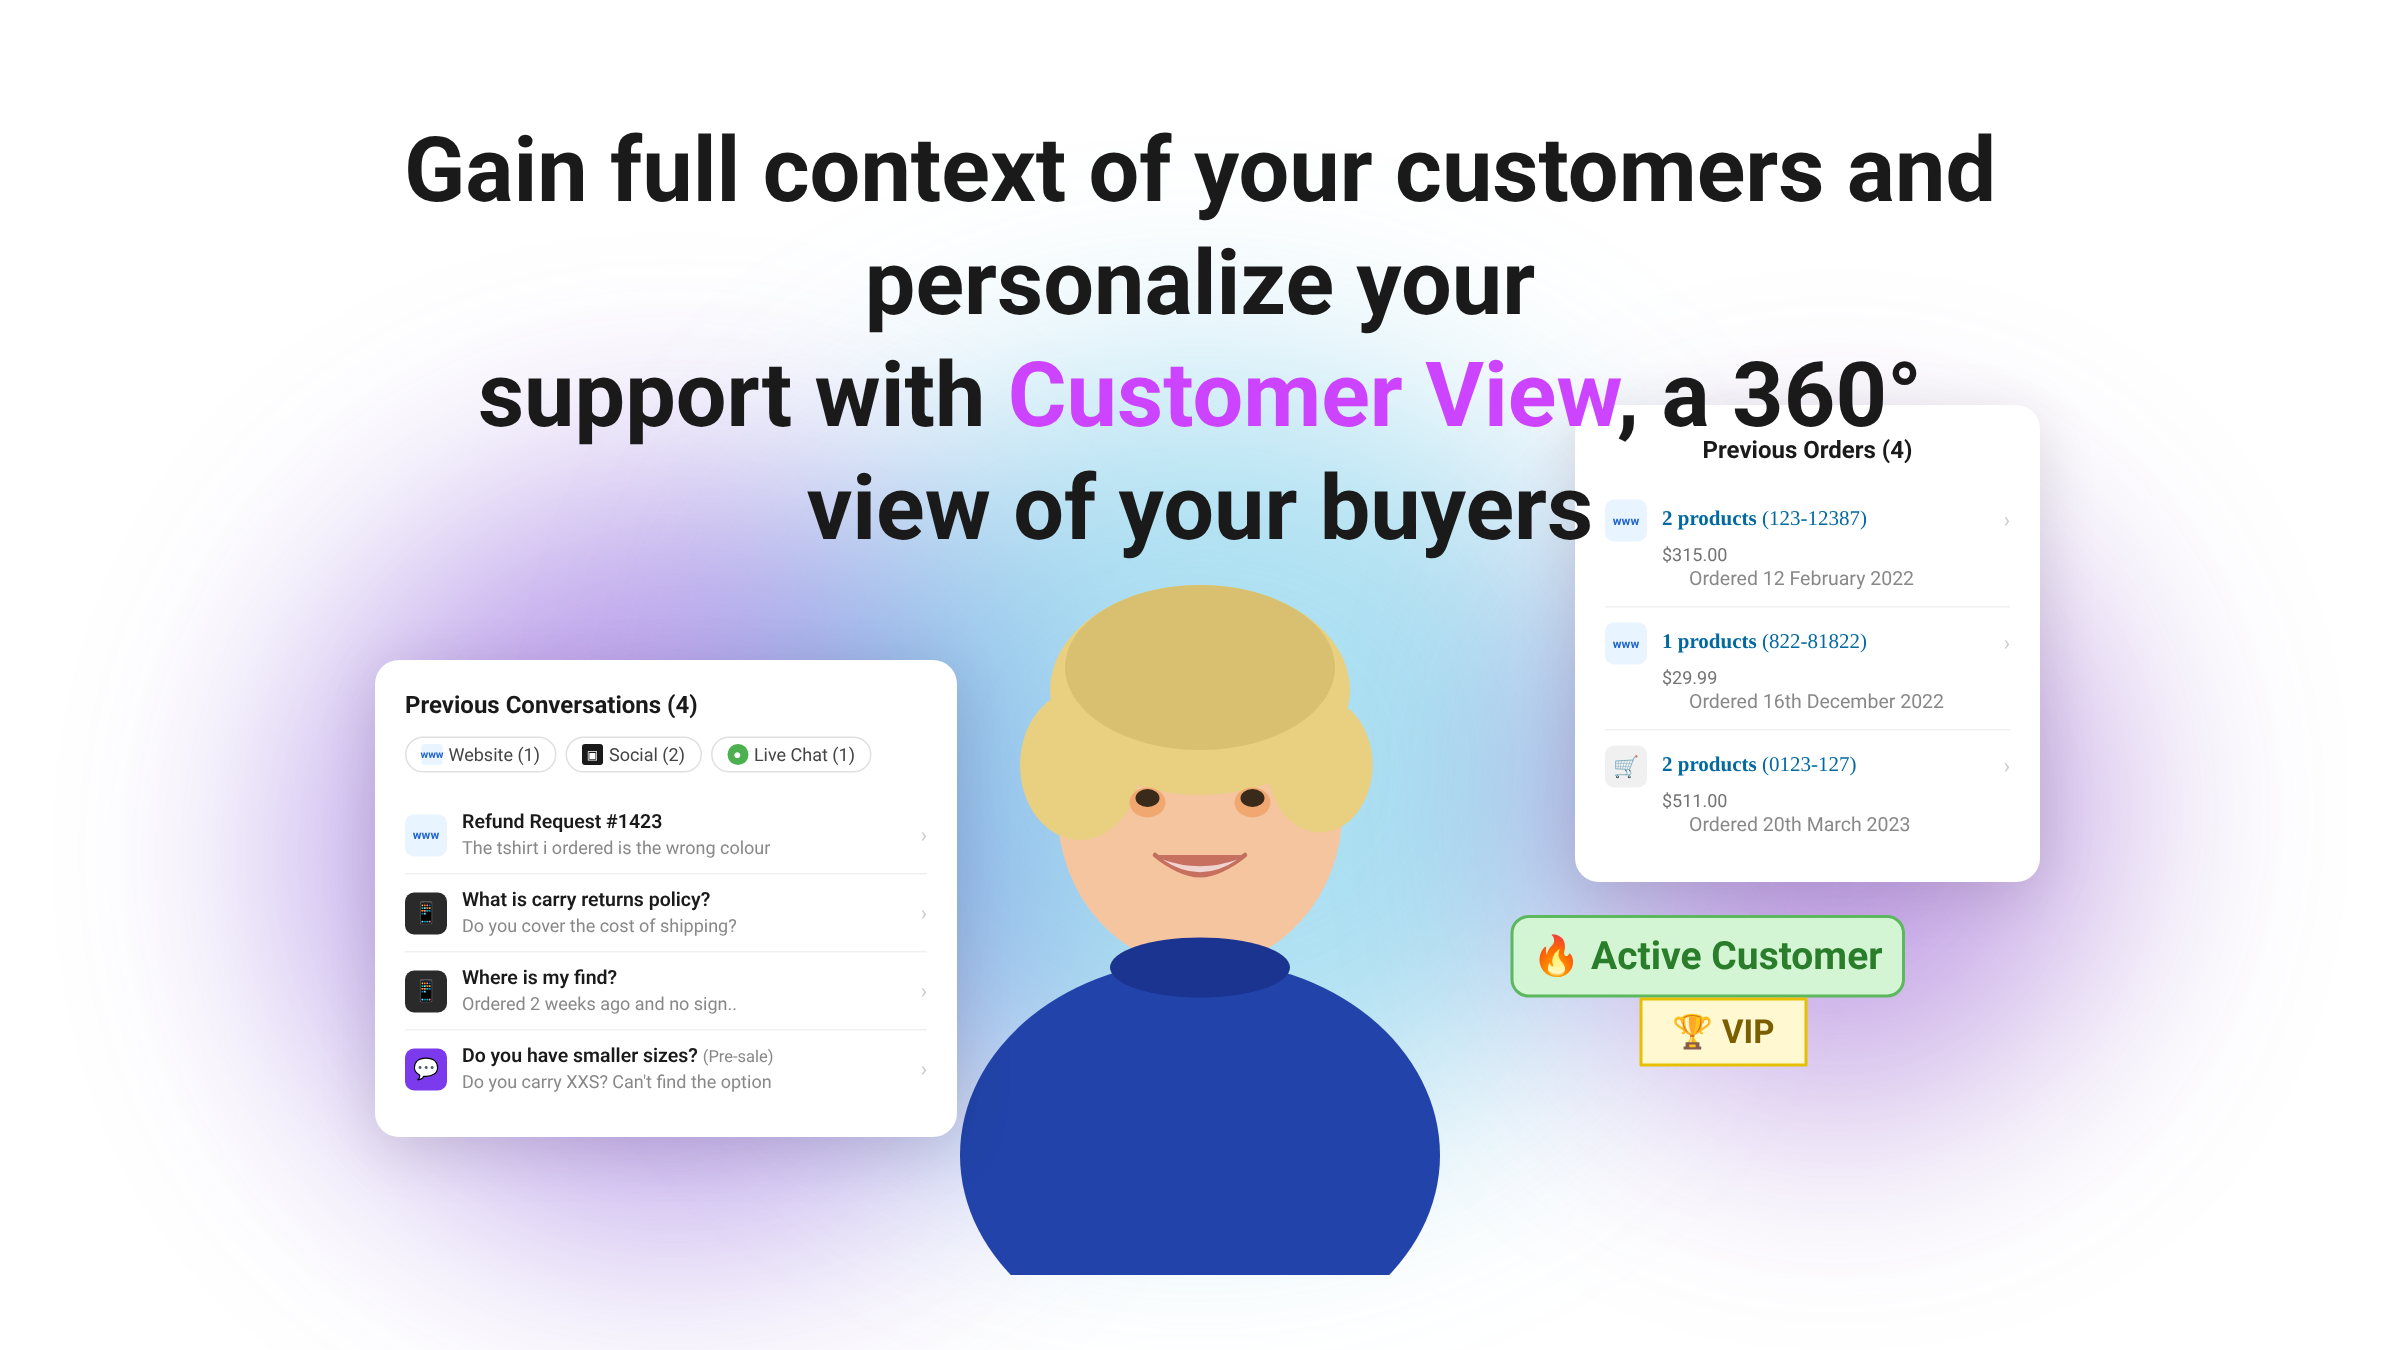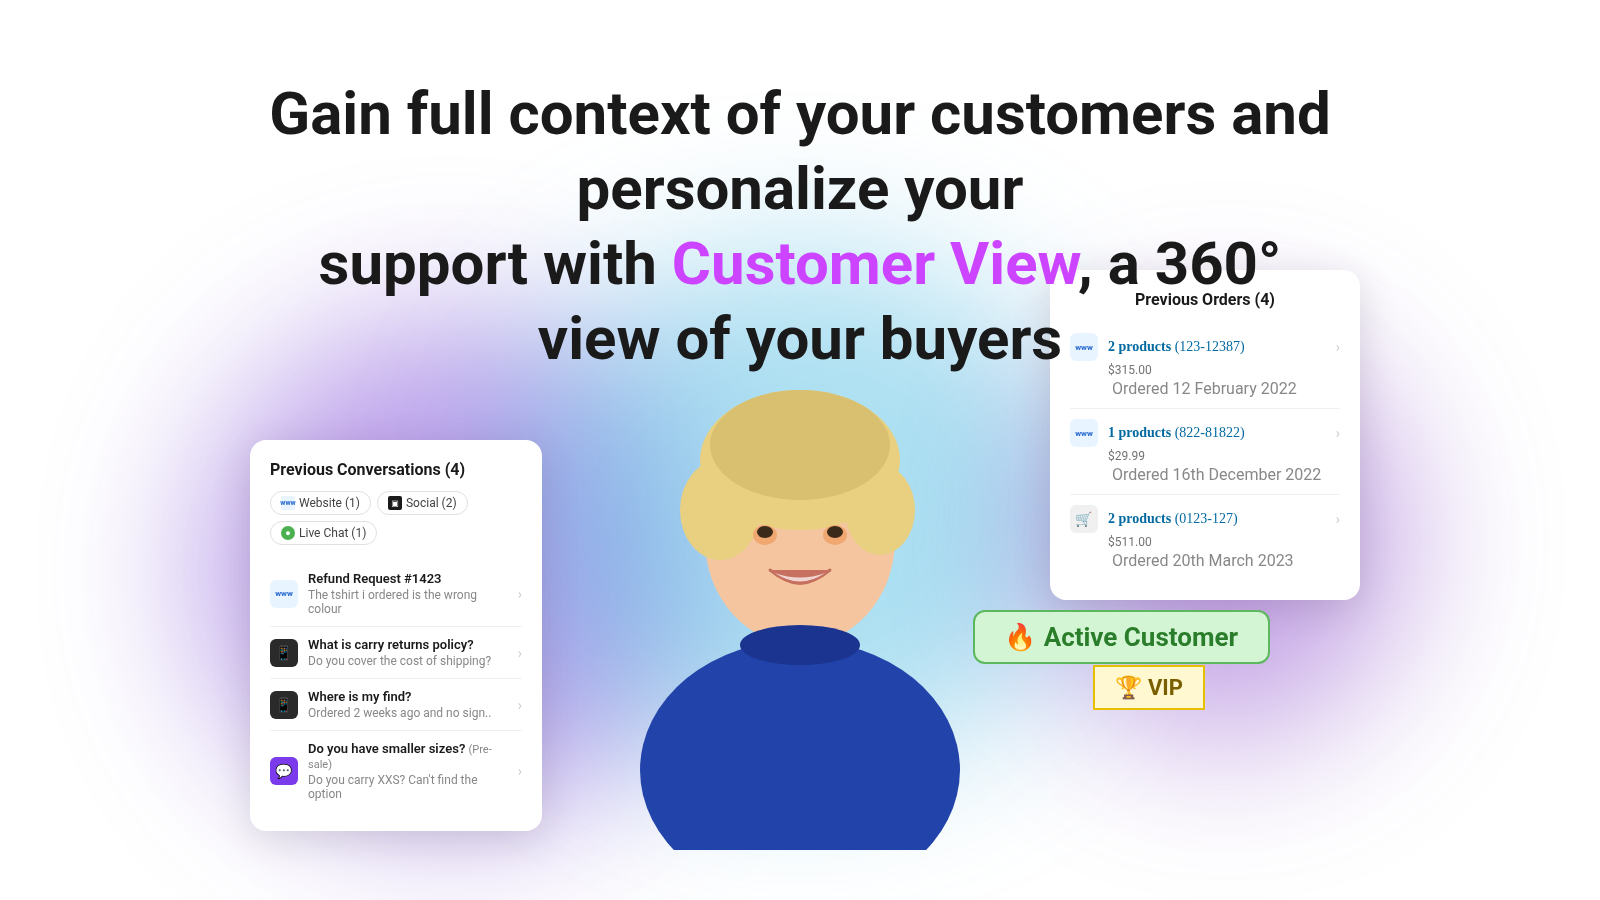--- a/index.html
+++ b/index.html
@@ -99,21 +99,21 @@
       width: 1200px;
       height: 620px;
       z-index: 5;
     }
 
     
     .conv-card {
       position: absolute;
       left: 50px;
       top: 200px;
-      width: 292px;
+      width: 388px;
       background: #ffffff;
       border-radius: 16px;
       box-shadow: 0 8px 40px rgba(0,0,0,0.12);
       padding: 20px;
       z-index: 10;
     }
 
     .conv-card-title {
       font-size: 16px;
       font-weight: 700;
@@ -260,35 +260,35 @@
     }
     .order-title strong { font-weight: 700; }
     .order-chevron { color: #ccc; font-size: 14px; }
 
     .order-price {
       font-size: 12px;
       color: #737373;
       margin-left: 38px;
     }
     .order-date {
-      font-size: 16px;
+      font-size: 13px;
       color: #888;
-      margin-left: 42px;
+      margin-left: 56px;
       margin-top: 2px;
     }
 
     
     .badge-active {
       position: absolute;
       right: 130px;
       top: 370px;
       background: #d4f5d4;
       border: 2px solid #5cb85c;
       border-radius: 12px;
-      padding: 10px 30px;
+      padding: 10px 13px;
       font-size: 26px;
       font-weight: 700;
       color: #2a7d2a;
       z-index: 15;
       white-space: nowrap;
     }
 
     
     .badge-vip {
       position: absolute;

